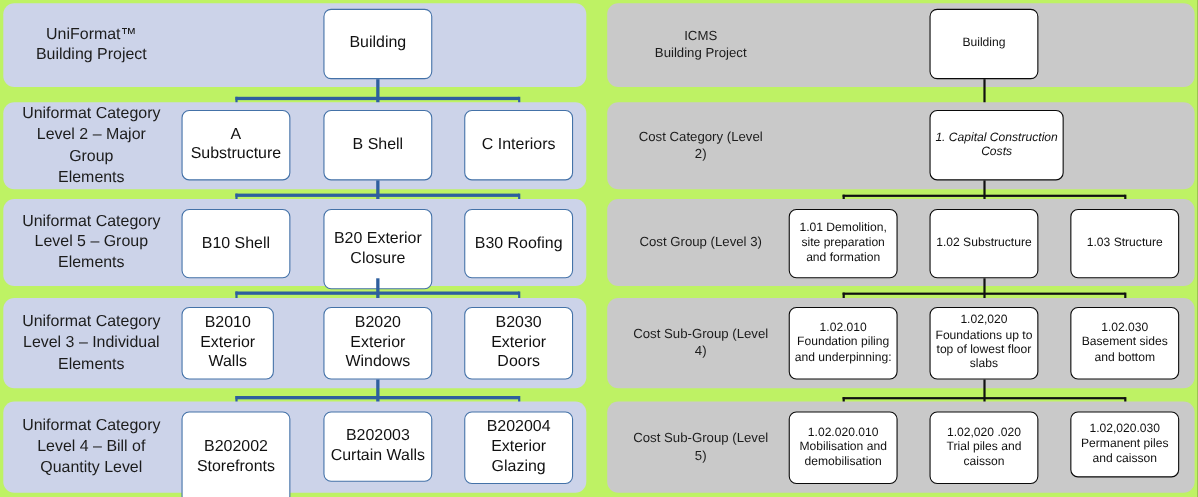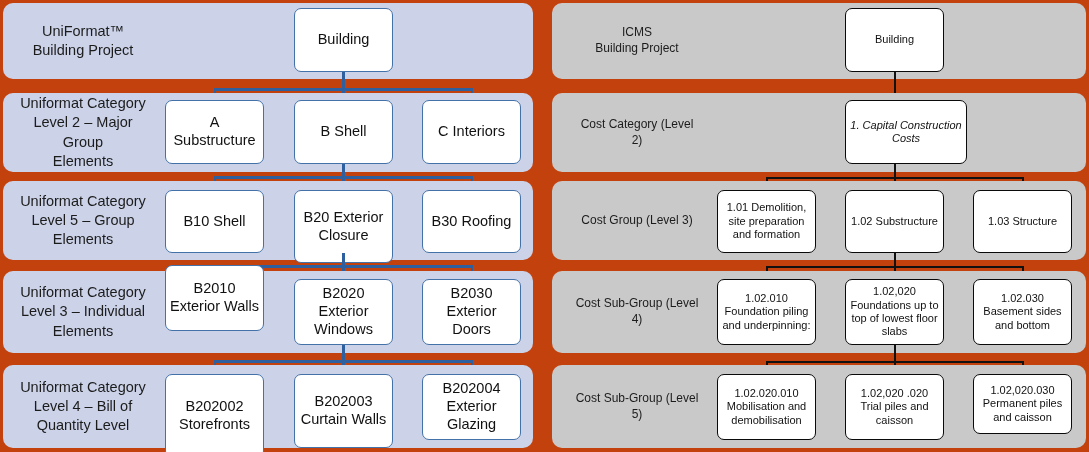--- a/index.html
+++ b/index.html
@@ -2,21 +2,21 @@
 <html><head>
 <meta charset="utf-8">
 <title>UniFormat vs ICMS Hierarchy</title>
 <style>
   html,body{margin:0;padding:0;background:#000;}
   body{
     width:1089px;height:452px;position:relative;overflow:hidden;
     font-family:"Liberation Sans","DejaVu Sans",sans-serif;
     color:#1a1a1a;
   }
-  .diagram{position:absolute;inset:0;background:#c2410c;}
+  .diagram{position:absolute;inset:0;background:#bef264;}
 
   
   .band{position:absolute;border-radius:10px;}
   .band.left{background:#ccd3e9;}
   .band.right{background:#c9c9c9;}
 
   
   .caption{
     position:absolute;display:flex;align-items:center;justify-content:center;
     text-align:center;line-height:1.32;color:#1c1c1c;
@@ -97,39 +97,39 @@
   <div class="conn vline thin" style="left:471px;top:265px;height:13px;"></div>
 
   <div class="band left" style="left:3px;top:271px;width:530px;height:82px;"></div>
   <div class="caption left" style="left:8px;top:271px;width:150px;height:82px;">
     <div>
       <div>Uniformat Category</div>
       <div>Level 3 – Individual</div>
       <div>Elements</div>
     </div>
   </div>
-  <div class="node blue" style="left:165px;top:265px;width:99px;height:66px;">B2010 Exterior Walls</div>
+  <div class="node blue" style="left:165px;top:279px;width:84px;height:66px;">B2010 Exterior Walls</div>
   <div class="node blue" style="left:294px;top:279px;width:99px;height:66px;">B2020 Exterior Windows</div>
   <div class="node blue" style="left:422px;top:279px;width:99px;height:66px;">B2030 Exterior Doors</div>
 
   <div class="conn vline" style="left:342px;top:345px;width:3px;height:22px;"></div>
   <div class="conn hline" style="left:214px;top:360px;width:258px;height:3px;"></div>
   <div class="conn vline thin" style="left:214px;top:360px;height:14px;"></div>
   <div class="conn vline thin" style="left:471px;top:360px;height:14px;"></div>
 
   <div class="band left" style="left:3px;top:365px;width:530px;height:83px;"></div>
   <div class="caption left" style="left:8px;top:365px;width:150px;height:83px;">
     <div>
       <div>Uniformat Category</div>
       <div>Level 4 – Bill of</div>
       <div>Quantity Level</div>
     </div>
   </div>
   <div class="node blue" style="left:165px;top:374px;width:99px;height:84px;">B202002 Storefronts</div>
-  <div class="node blue" style="left:294px;top:374px;width:99px;height:74px;">B202003 Curtain Walls</div>
+  <div class="node blue" style="left:294px;top:374px;width:99px;height:64px;">B202003 Curtain Walls</div>
   <div class="node blue" style="left:422px;top:374px;width:99px;height:66px;">B202004 Exterior Glazing</div>
 
   <div class="band right" style="left:552px;top:3px;width:534px;height:76px;"></div>
   <div class="caption right" style="left:556px;top:3px;width:162px;height:76px;">
     <div>
       <div>ICMS</div>
       <div>Building Project</div>
     </div>
   </div>
   <div class="node black" style="left:845px;top:8px;width:99px;height:64px;">Building</div>

